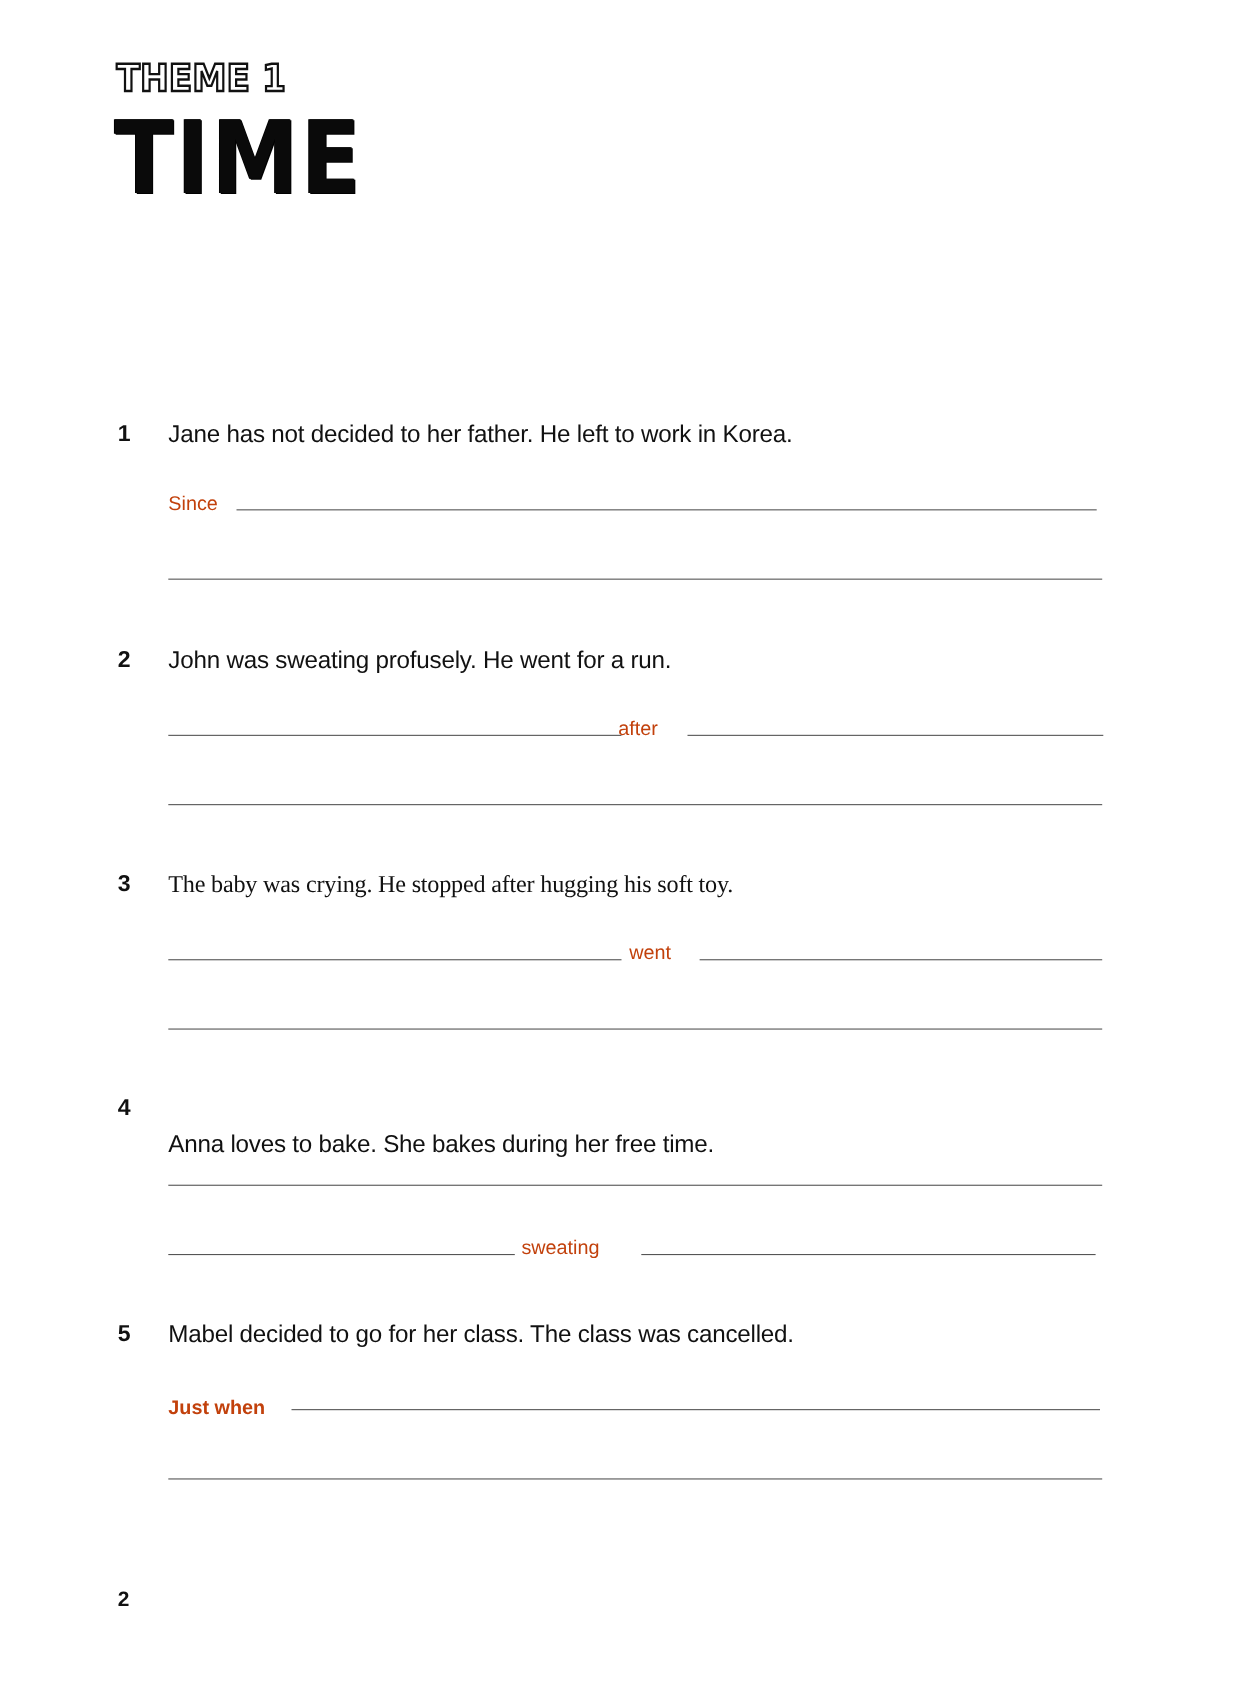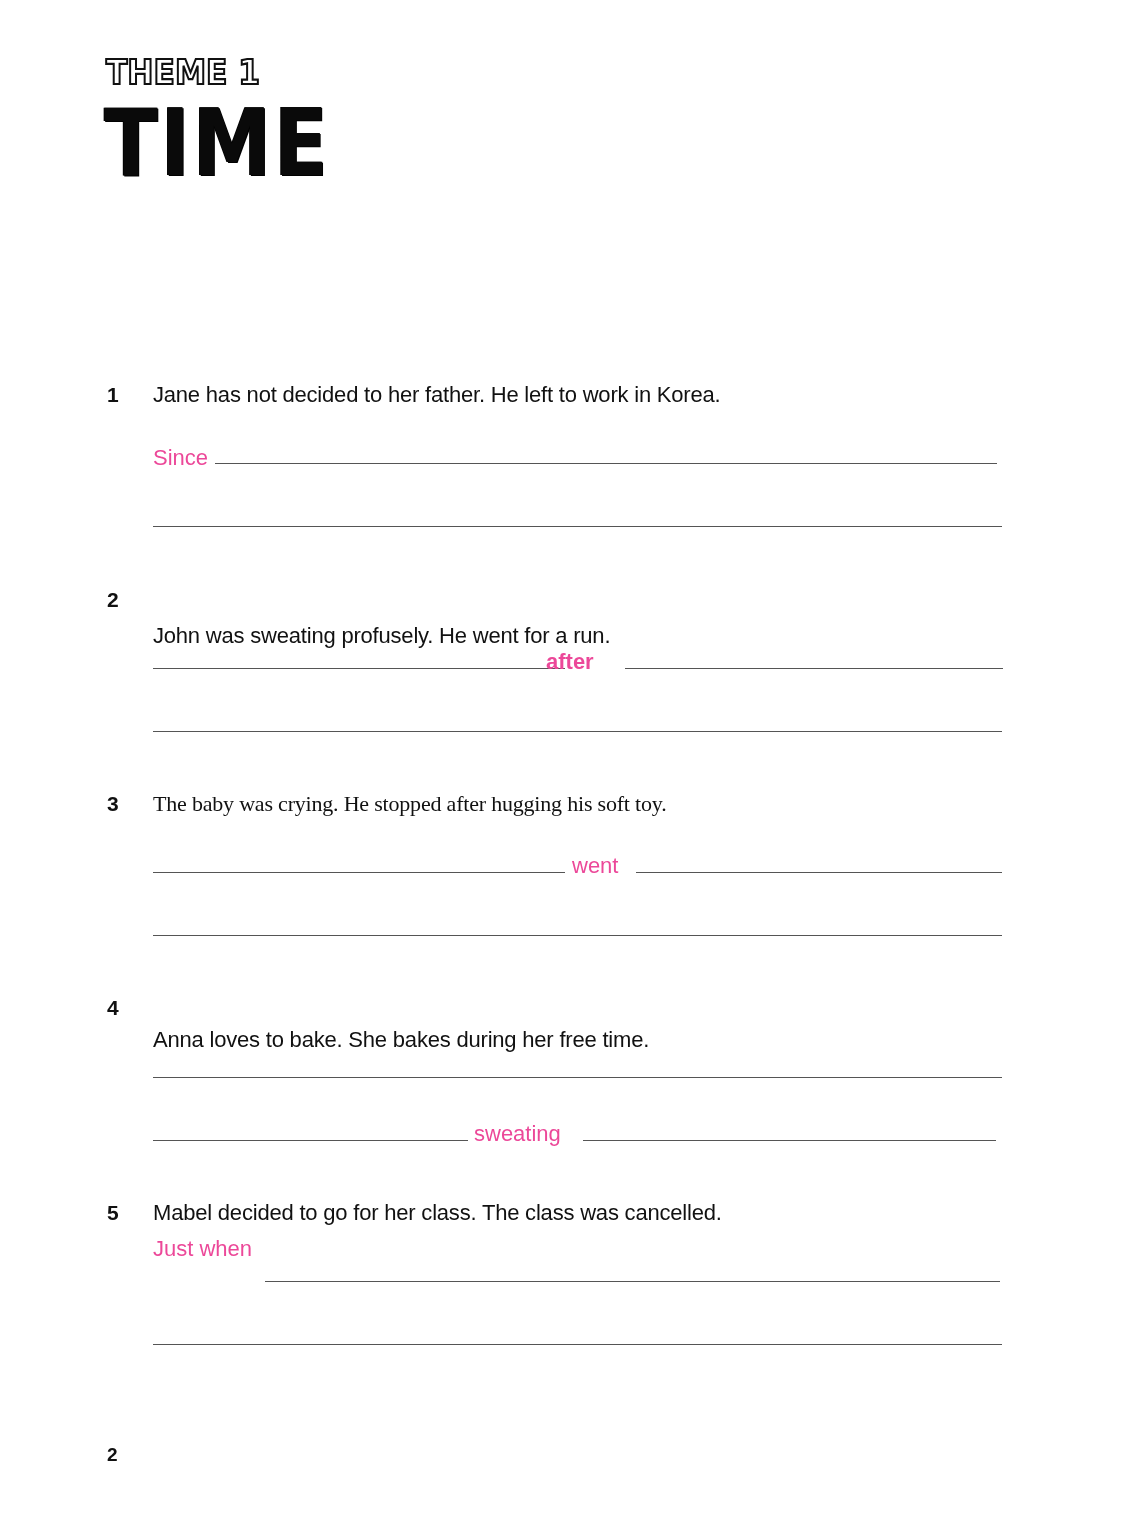--- a/index.html
+++ b/index.html
@@ -14,42 +14,42 @@
   .theme-title {
     left: 104px; top: 98px; font-size: 92px; font-weight: 900; color: #0a0a0a;
     font-family: "DejaVu Sans", sans-serif; line-height: 92px; letter-spacing: 3px;
     transform: scaleX(0.86); transform-origin: left;
     text-shadow: 1px 1px 0 #000, -1px 0 0 #000;
   }
   .qnum { left: 107px; font-size: 21px; font-weight: bold; line-height: 26px; color: #111; }
   .qtext { left: 153px; font-size: 22px; line-height: 26px; color: #111;
            font-family: "Liberation Sans", sans-serif; letter-spacing: -0.2px; }
   .line { height: 0; border-top: 1.5px solid #555; }
-  .word { font-size: 22px; line-height: 26px; color: #ec4899; }
+  .word { font-size: 18px; line-height: 26px; color: #c2410c; }
   .pagenum { left: 107px; top: 1444px; font-size: 19px; font-weight: bold; color: #111; }
 </style>
 </head>
 <body>
 
 <div class="abs theme-label">THEME 1</div>
 <div class="abs theme-title">TIME</div>
 
 <div>
   <div class="abs qnum" style="top:382px;">1</div>
   <div class="abs qtext" style="top:382px;">Jane has not decided to her father. He left to work in Korea.</div>
   <div class="abs word" style="left:153px; top:445px;">Since</div>
   <div class="abs line" style="left:215px; top:463px; width:782px;"></div>
   <div class="abs line" style="left:153px; top:526px; width:849px;"></div>
 </div>
 
 <div>
   <div class="abs qnum" style="top:587px;">2</div>
-  <div class="abs qtext" style="top:587px;margin-top:36px;">John was sweating profusely. He went for a run.</div>
+  <div class="abs qtext" style="top:587px;">John was sweating profusely. He went for a run.</div>
   <div class="abs line" style="left:153px; top:668px; width:412px;"></div>
-  <div class="abs word" style="left:546px; top:649px;font-weight:bold;">after</div>
+  <div class="abs word" style="left:562px; top:649px;">after</div>
   <div class="abs line" style="left:625px; top:668px; width:378px;"></div>
   <div class="abs line" style="left:153px; top:731px; width:849px;"></div>
 </div>
 
 <div>
   <div class="abs qnum" style="top:791px;">3</div>
   <div class="abs qtext" style="top:791px;font-family:Liberation Serif, serif;">The baby was crying. He stopped after hugging his soft toy.</div>
   <div class="abs line" style="left:153px; top:872px; width:412px;"></div>
   <div class="abs word" style="left:572px; top:853px;">went</div>
   <div class="abs line" style="left:636px; top:872px; width:366px;"></div>
@@ -61,18 +61,18 @@
   <div class="abs qtext" style="top:1027px;">Anna loves to bake. She bakes during her free time.</div>
   <div class="abs line" style="left:153px; top:1077px; width:849px;"></div>
   <div class="abs line" style="left:153px; top:1140px; width:315px;"></div>
   <div class="abs word" style="left:474px; top:1121px;">sweating</div>
   <div class="abs line" style="left:583px; top:1140px; width:413px;"></div>
 </div>
 
 <div>
   <div class="abs qnum" style="top:1200px;">5</div>
   <div class="abs qtext" style="top:1200px;">Mabel decided to go for her class. The class was cancelled.</div>
-  <div class="abs word" style="left:153px; top:1236px;">Just when</div>
+  <div class="abs word" style="left:153px; top:1266px;font-weight:bold;">Just when</div>
   <div class="abs line" style="left:265px; top:1281px; width:735px;"></div>
   <div class="abs line" style="left:153px; top:1344px; width:849px;"></div>
 </div>
 
 <div class="abs pagenum">2</div>
 
 </body></html>

